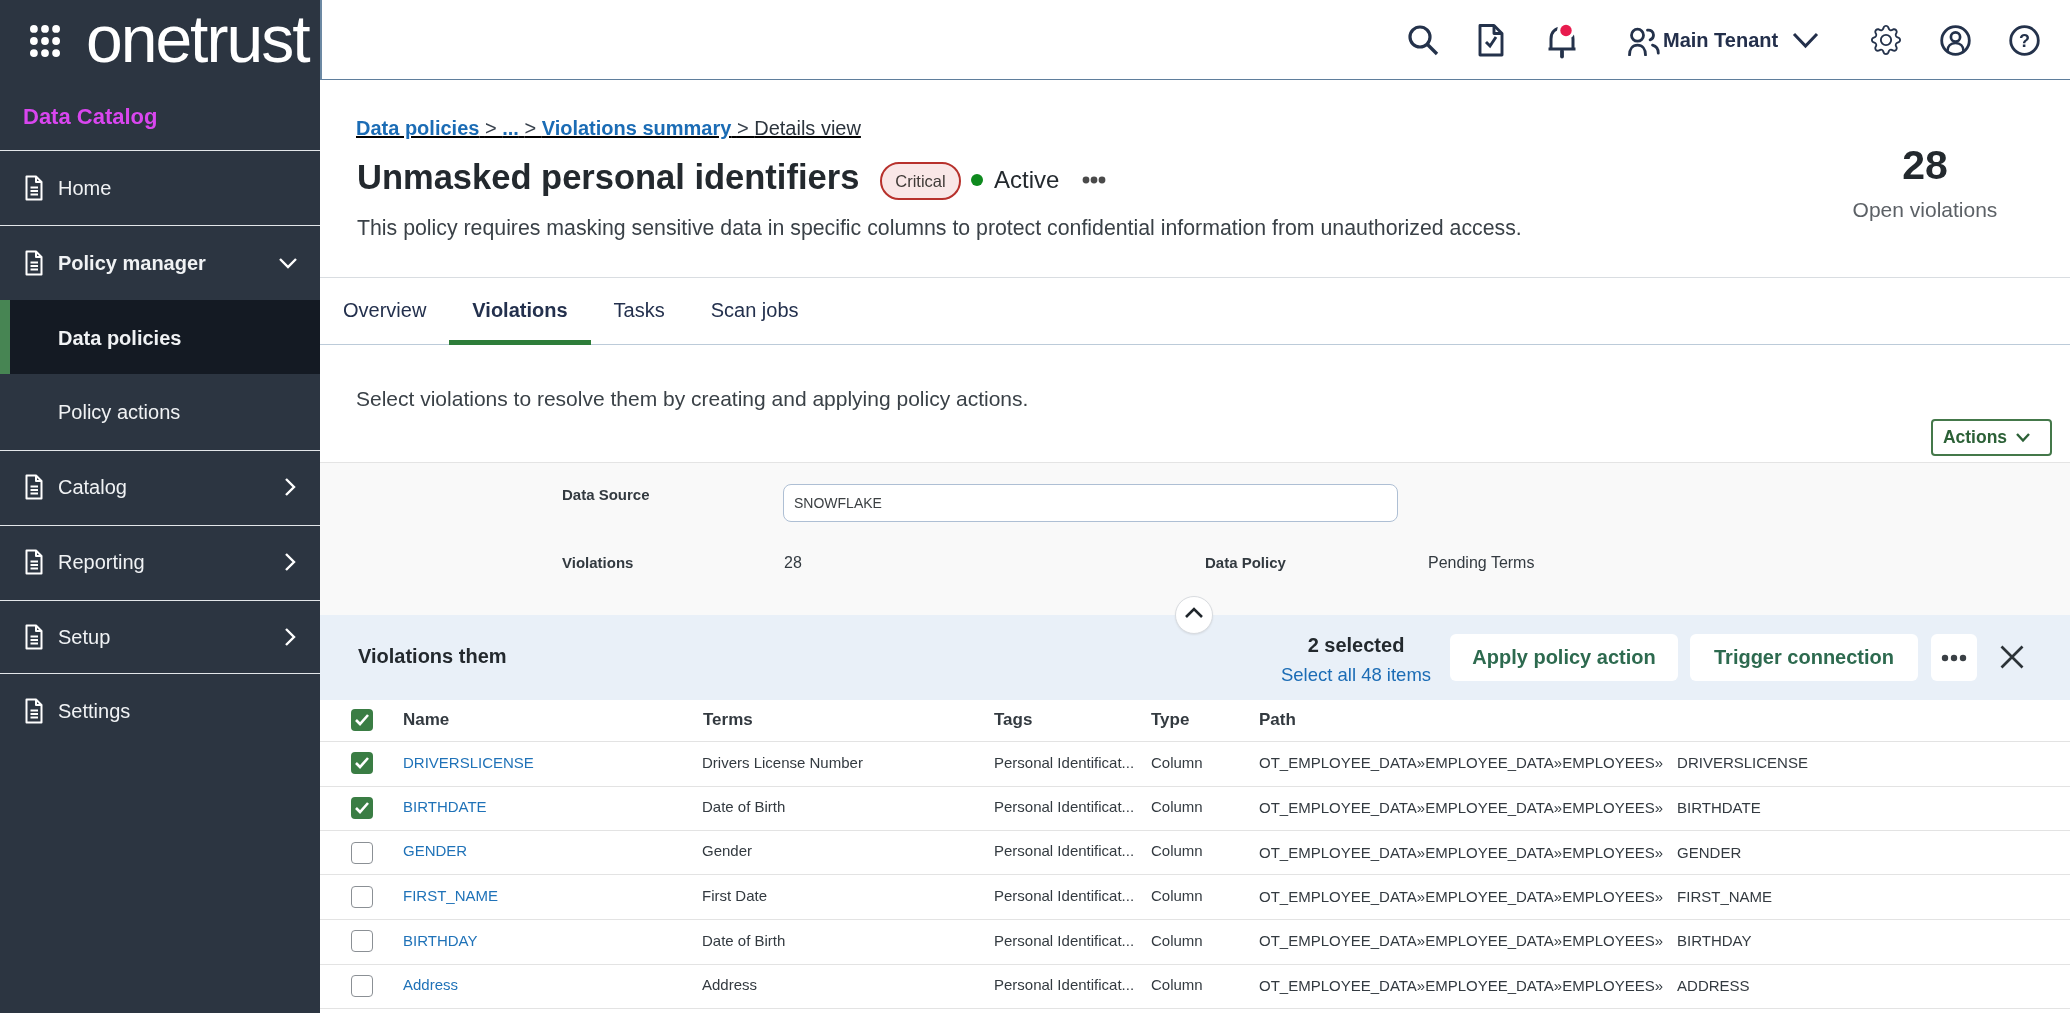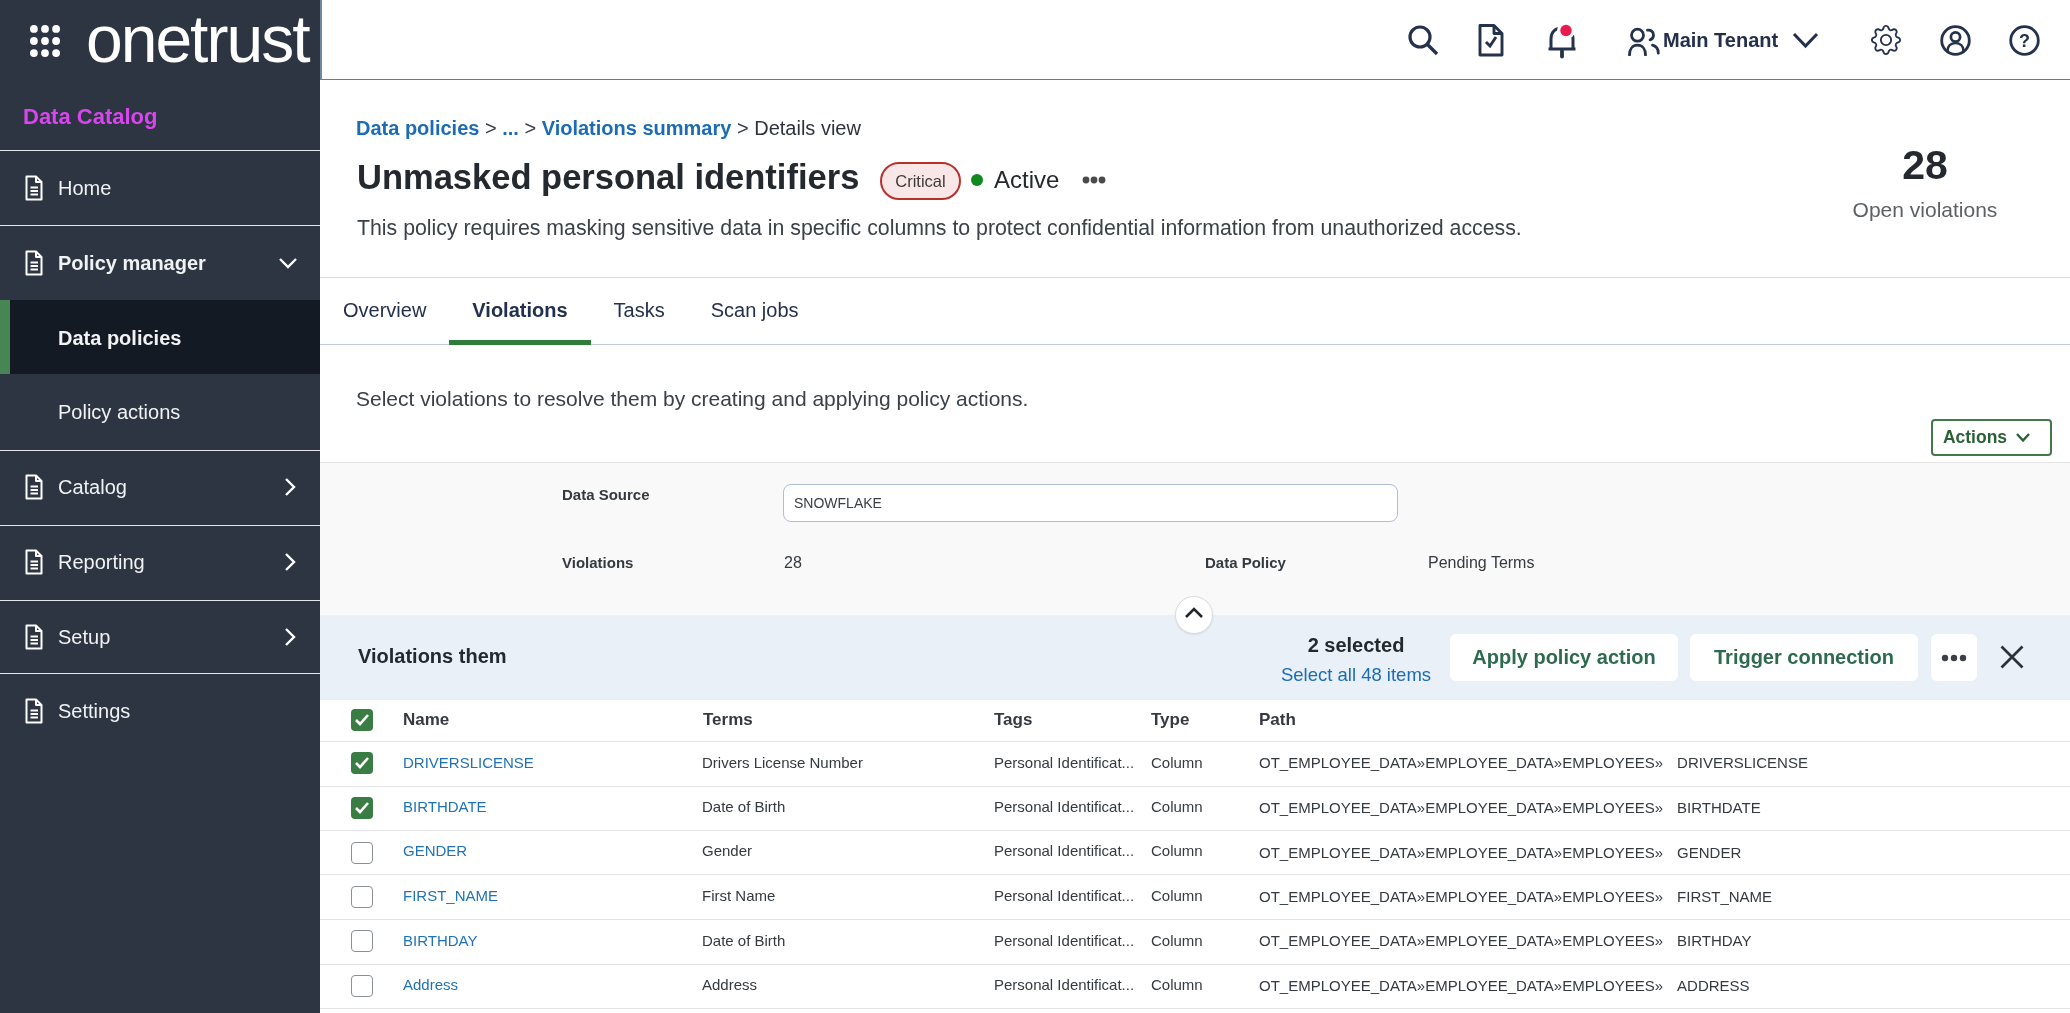--- a/index.html
+++ b/index.html
@@ -214,21 +214,21 @@
 <svg class="abs" style="left:1940px;top:25px" width="31" height="31" viewBox="0 0 31 31">
     <circle cx="15.5" cy="15.5" r="13.8" fill="none" stroke="#24324b" stroke-width="2.8"></circle>
     <circle cx="15.5" cy="12" r="4.6" fill="none" stroke="#24324b" stroke-width="2.7"></circle>
     <path d="M7.5 26 c0-5 3.5-8 8-8 s8 3 8 8" fill="none" stroke="#24324b" stroke-width="2.7"></path>
   </svg>
 <svg class="abs" style="left:2009px;top:25px" width="31" height="31" viewBox="0 0 31 31">
     <circle cx="15.5" cy="15.5" r="13.8" fill="none" stroke="#24324b" stroke-width="2.8"></circle>
     <text x="15.5" y="21.5" font-family="Liberation Sans" font-size="18" font-weight="700" fill="#24324b" text-anchor="middle">?</text>
   </svg>
 
-<div class="abs" style="left:356px;top:117px;font-size:20px;">
+<div class="abs" style="left:356px;top:117px;font-size:20px;text-decoration:underline;">
   <span class="crumb">Data policies</span>
   <span class="crumb-sep"> &gt; </span>
   <span class="crumb">...</span>
   <span class="crumb-sep"> &gt; </span>
   <span class="crumb">Violations summary</span>
   <span class="crumb-sep"> &gt; </span>
   <span class="crumb-cur">Details view</span>
 </div>
 <div id="title">Unmasked personal identifiers</div>
 <div id="badge">Critical</div>
@@ -324,21 +324,21 @@
 <div class="rowline" style="top:830px"></div>
 <div class="cb off" style="top:842px"></div>
 <div class="cell link" style="left:403px;top:842px;">GENDER</div>
 <div class="cell" style="left:702px;top:842px;">Gender</div>
 <div class="cell" style="left:994px;top:842px">Personal Identificat...</div>
 <div class="cell" style="left:1151px;top:842px;">Column</div>
 <div class="cell pathtxt" style="left:1259px;top:844px;">OT_EMPLOYEE_DATA»EMPLOYEE_DATA»EMPLOYEES»<span style="margin-left:14px">GENDER</span></div>
 <div class="rowline" style="top:874px"></div>
 <div class="cb off" style="top:886px"></div>
 <div class="cell link" style="left:403px;top:887px;">FIRST_NAME</div>
-<div class="cell" style="left:702px;top:887px;">First Name</div>
+<div class="cell" style="left:702px;top:887px;">First Date</div>
 <div class="cell" style="left:994px;top:887px">Personal Identificat...</div>
 <div class="cell" style="left:1151px;top:887px;">Column</div>
 <div class="cell pathtxt" style="left:1259px;top:888px;">OT_EMPLOYEE_DATA»EMPLOYEE_DATA»EMPLOYEES»<span style="margin-left:14px">FIRST_NAME</span></div>
 <div class="rowline" style="top:919px"></div>
 <div class="cb off" style="top:930px"></div>
 <div class="cell link" style="left:403px;top:932px;">BIRTHDAY</div>
 <div class="cell" style="left:702px;top:932px;">Date of Birth</div>
 <div class="cell" style="left:994px;top:932px">Personal Identificat...</div>
 <div class="cell" style="left:1151px;top:932px;">Column</div>
 <div class="cell pathtxt" style="left:1259px;top:932px;">OT_EMPLOYEE_DATA»EMPLOYEE_DATA»EMPLOYEES»<span style="margin-left:14px">BIRTHDAY</span></div>

